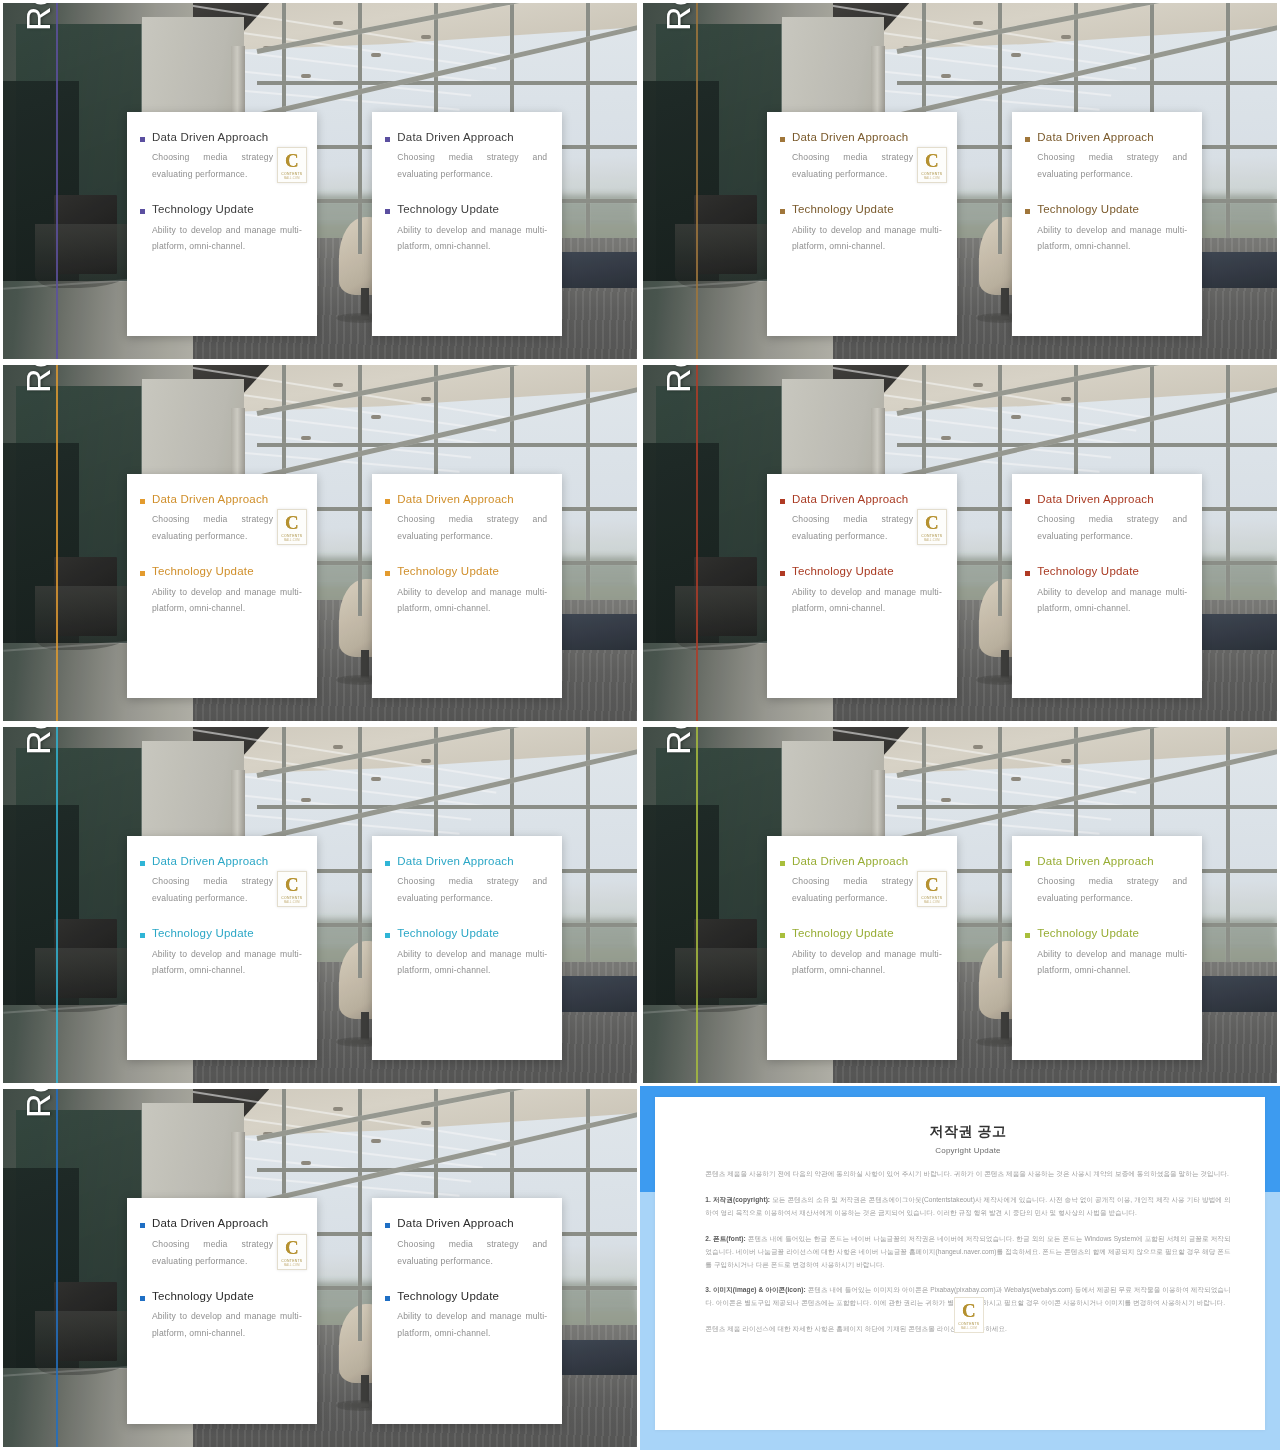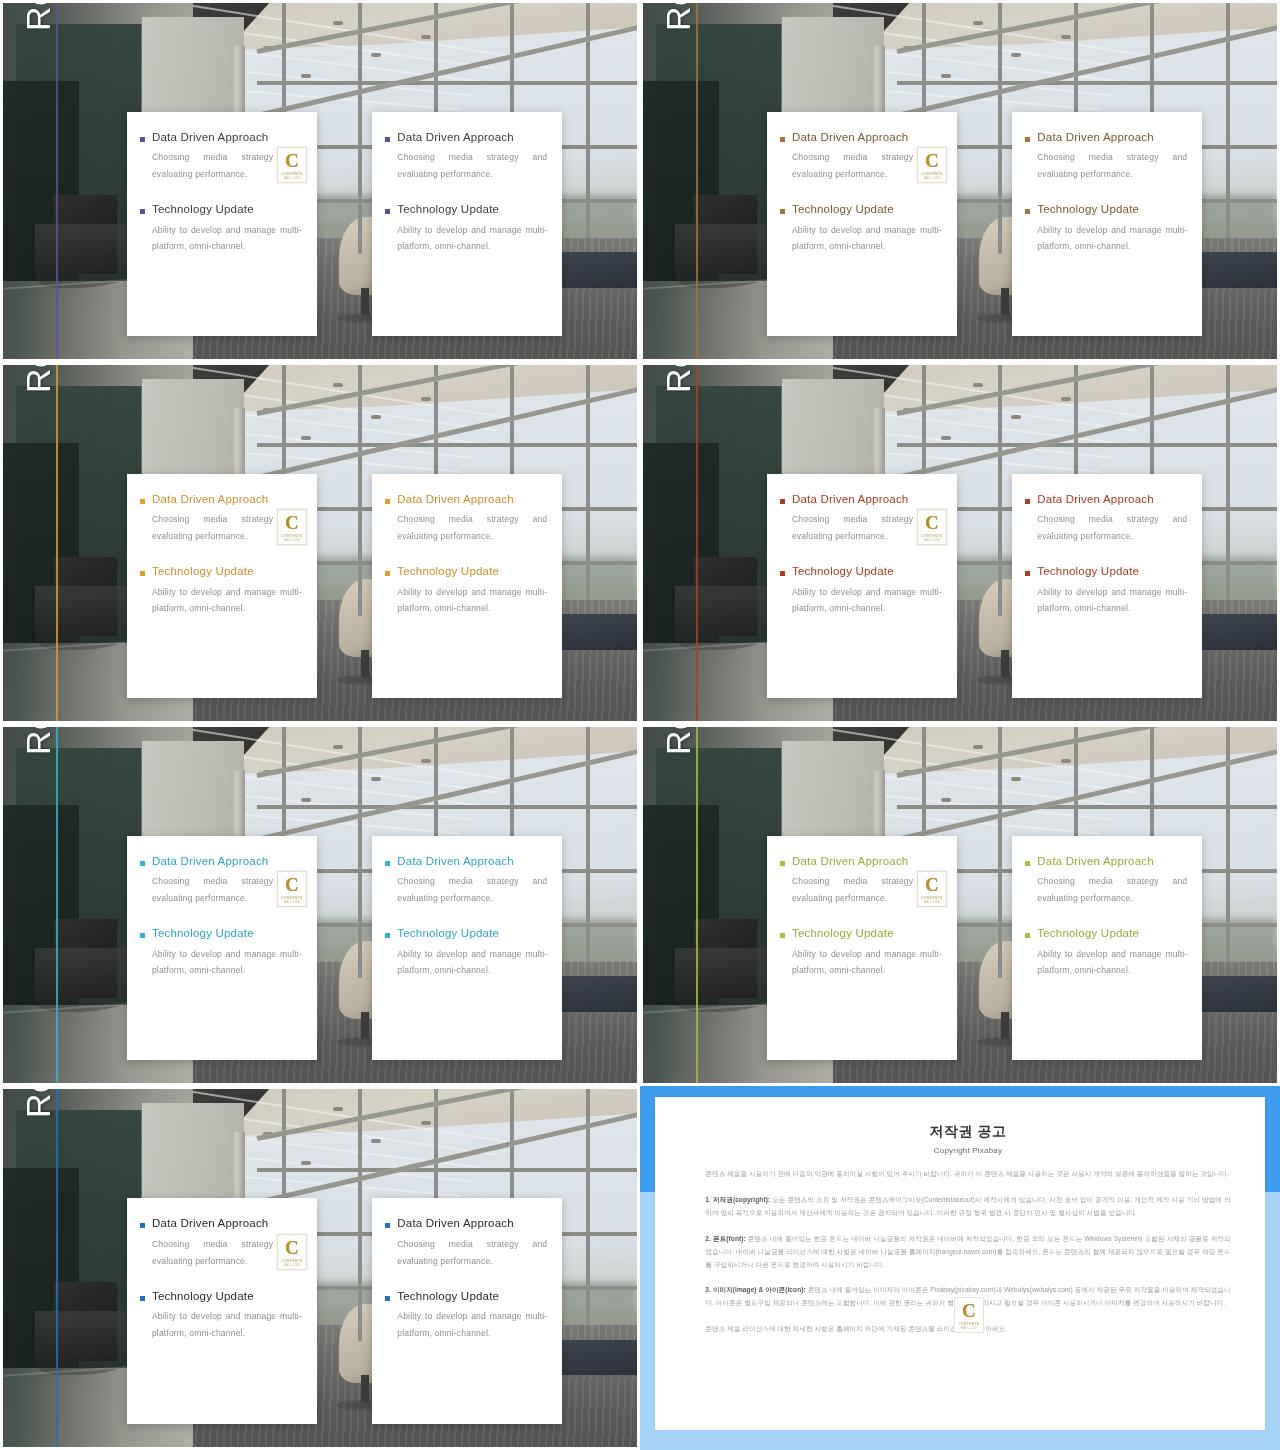--- a/index.html
+++ b/index.html
@@ -929,21 +929,21 @@
 
     </div>
   </div>
     </div>
     <div class="cell">
       <div class="copy-slide">
     <div class="copy-band-top"></div>
     <div class="copy-band-bottom"></div>
     <div class="copy-paper">
       <div class="copy-title">저작권 공고</div>
-      <div class="copy-sub">Copyright Pixabay</div>
+      <div class="copy-sub">Copyright Update</div>
       <div class="copy-p">콘텐츠 제품을 사용하기 전에 다음의 약관에 동의하실 사항이 있어 주시기 바랍니다. 귀하가 이 콘텐츠 제품을 사용하는 것은 사용시 계약의 보증에 동의하셨음을 말하는 것입니다.</div>
       <div class="copy-p"><b>1. 저작권(copyright):</b> 모든 콘텐츠의 소유 및 저작권은 콘텐츠에이그아웃(Contentstakeout)사 제작사에게 있습니다. 사전 승낙 없이 공개적 이용, 개인적 제작 사용 기타 방법에 의하여 영리 목적으로 이용하여서 재산서에게 이용하는 것은 금지되어 있습니다. 이러한 규정 행위 발견 시 중단의 민사 및 형사상의 사법을 받습니다.</div>
           <div class="copy-p"><b>2. 폰트(font):</b> 콘텐츠 내에 들어있는 한글 폰트는 네이버 나눔글꼴의 저작권은 네이버에 저작되었습니다. 한글 외의 모든 폰트는 Windows System에 포함된 서체의 글꼴로 저작되었습니다. 네이버 나눔글꼴 라이선스에 대한 사항은 네이버 나눔글꼴 홈페이지(hangeul.naver.com)를 접속하세요. 폰트는 콘텐츠의 함께 제공되지 않으므로 필요할 경우 해당 폰트를 구입하시거나 다른 폰트로 변경하여 사용하시기 바랍니다.</div>
           <div class="copy-p"><b>3. 이미지(image) &amp; 아이콘(icon):</b> 콘텐츠 내에 들어있는 이미지와 아이콘은 Pixabay(pixabay.com)과 Webalys(webalys.com) 등에서 제공된 무료 저작물을 이용하여 제작되었습니다. 아이콘은 별도구입 제공되나 콘텐츠에는 포함합니다. 이에 관한 권리는 귀하가 별도로 확인하시고 필요할 경우 아이콘 사용하시거나 이미지를 변경하여 사용하시기 바랍니다.</div>
       <div class="copy-p">콘텐츠 제품 라이선스에 대한 자세한 사항은 홈페이지 하단에 기재된 콘텐츠몰 라이선스를 접속하세요.</div>
       <div class="copy-logo">
       <div class="logo-c">C</div>
       <div class="logo-t1">CONTENTS</div>
       <div class="logo-t2">MALL.COM</div>
     </div>

